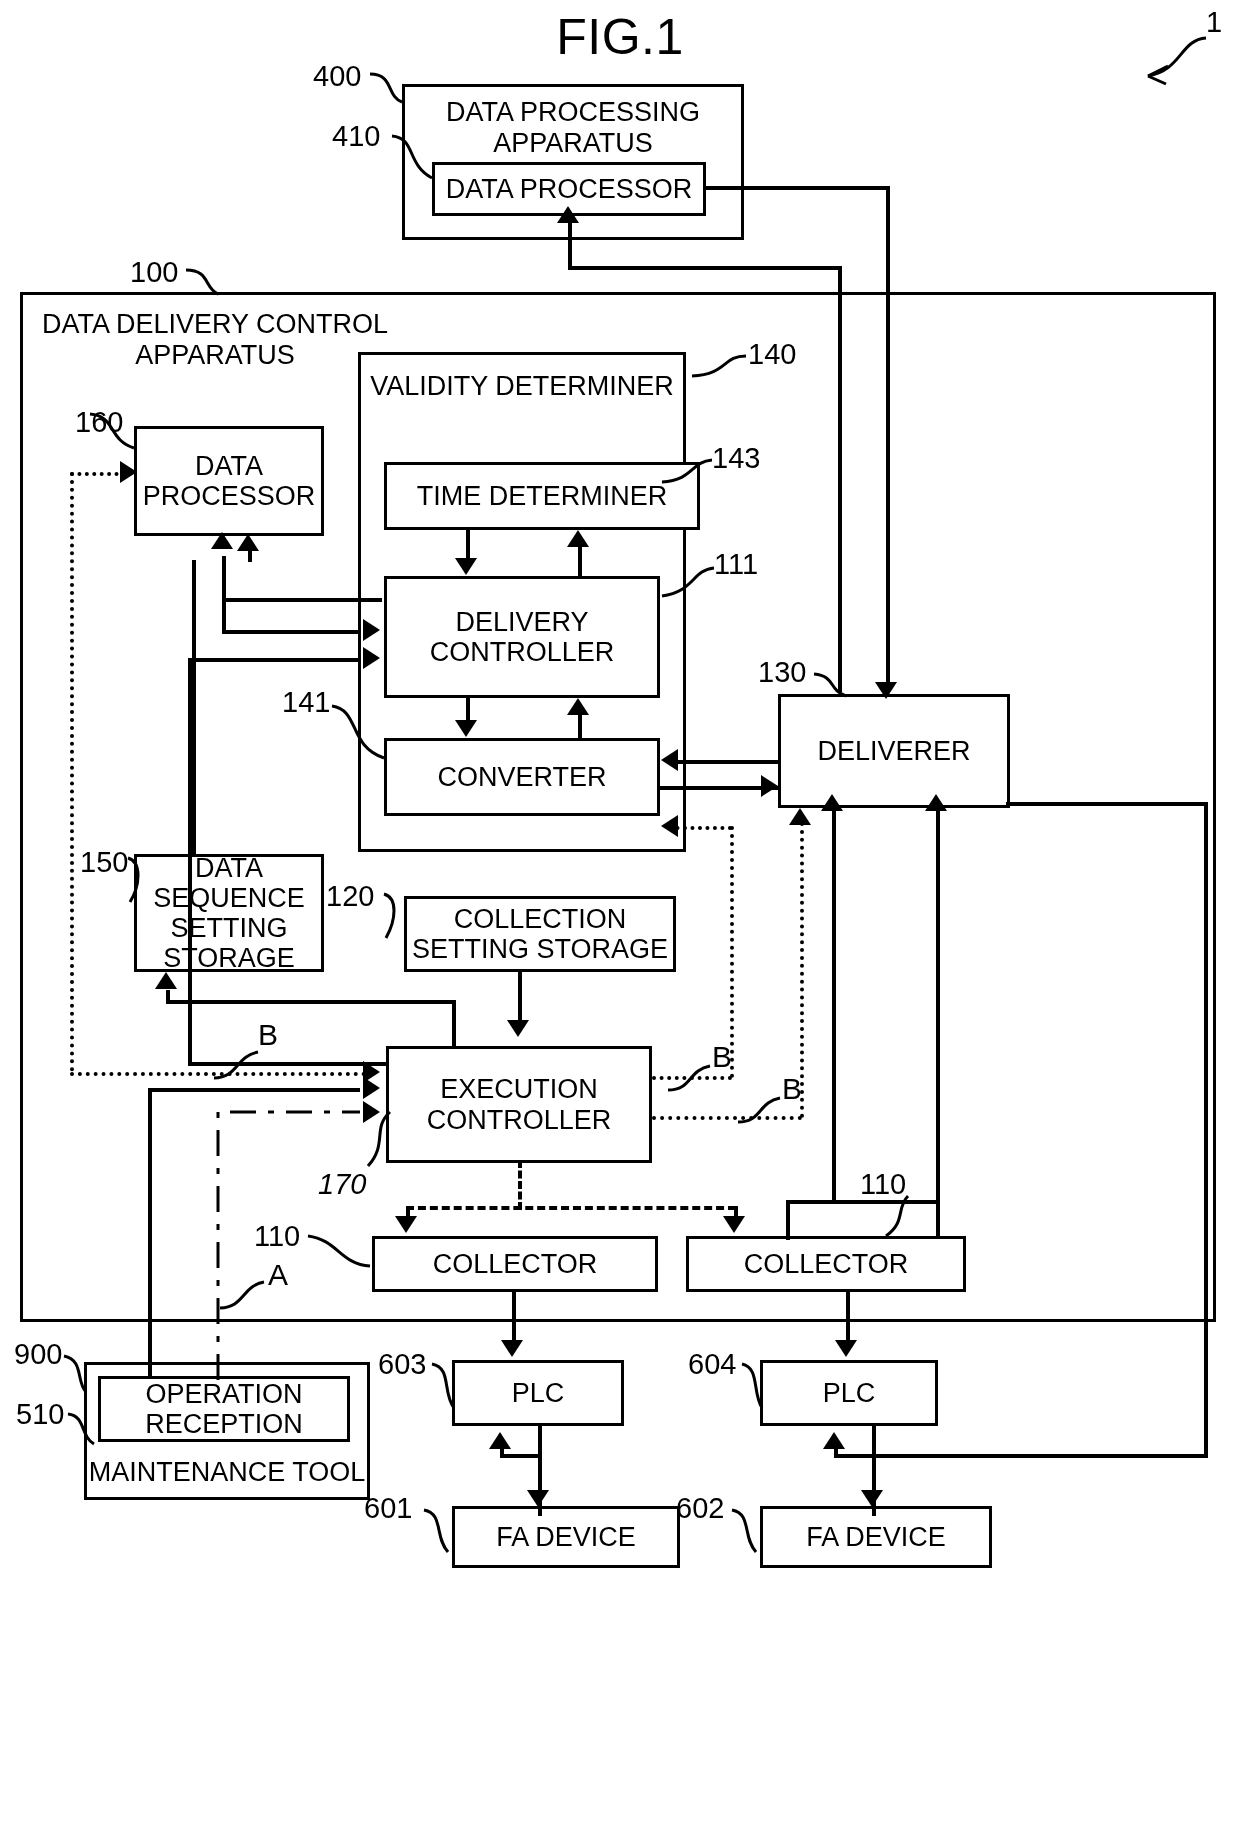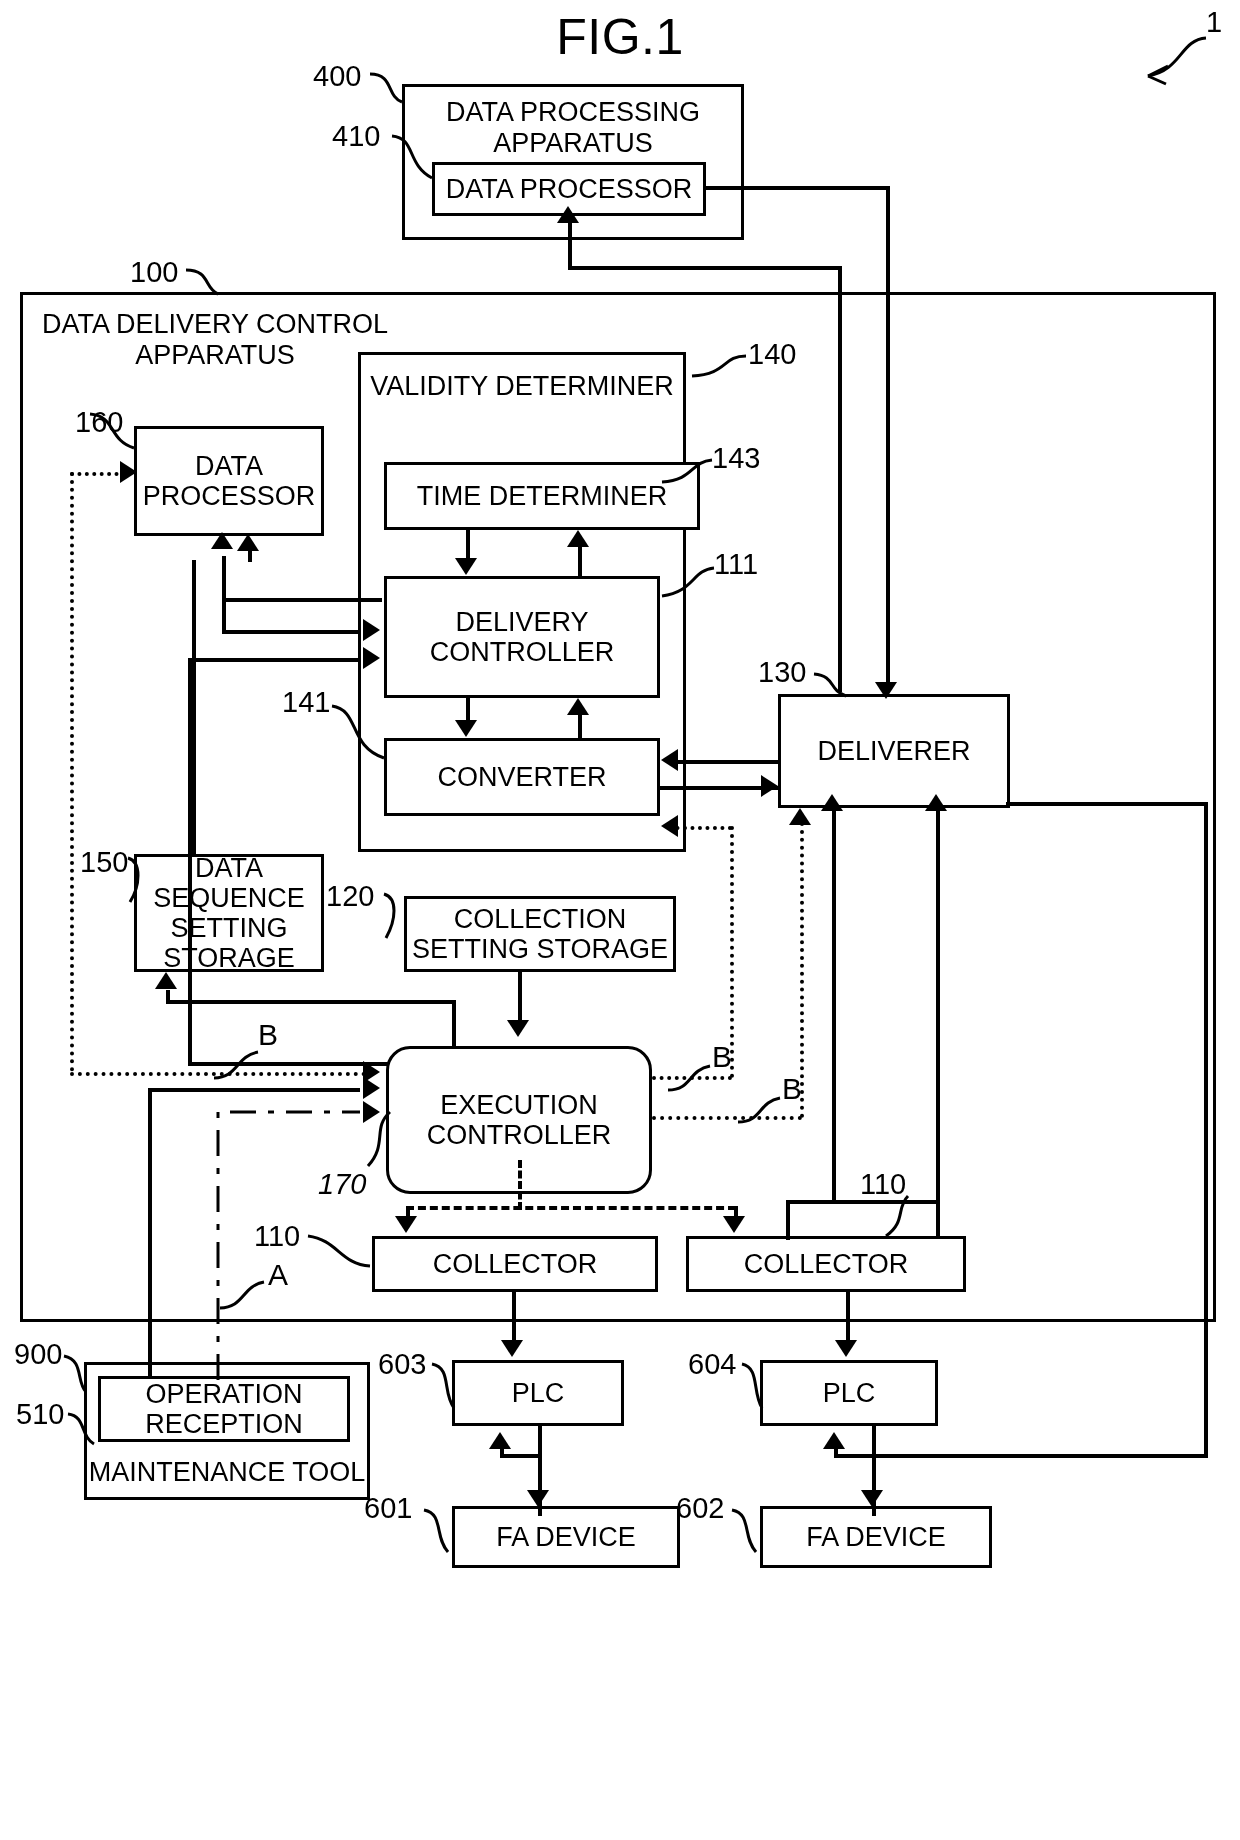--- a/index.html
+++ b/index.html
@@ -145,21 +145,21 @@
     <path d="M2 6 C 16 10, 14 34, 4 50"></path>
   </svg>
 
   <div class="box" style="left:384px;top:896px;width:272px;height:76px;font-size:27px;white-space:pre;margin-left:20px;">COLLECTION
 SETTING STORAGE</div>
   <div class="ref" style="left:326px;top:880px;">120</div>
   <svg class="curve" style="left:382px;top:890px;" width="22" height="56">
     <path d="M2 4 C 16 8, 14 30, 4 48"></path>
   </svg>
 
-  <div class="box" style="left:386px;top:1046px;width:266px;height:148px;font-size:27px;white-space:pre;border-radius:24px;">EXECUTION
+  <div class="box" style="left:386px;top:1046px;width:266px;height:117px;font-size:27px;white-space:pre;">EXECUTION
 CONTROLLER</div>
   <div class="ref" style="left:318px;top:1168px;font-style:italic;">170</div>
   <svg class="curve" style="left:364px;top:1110px;" width="44" height="62">
     <path d="M26 2 C 8 18, 24 34, 4 56"></path>
   </svg>
 
   <div class="box" style="left:372px;top:1236px;width:286px;height:56px;font-size:27px;">COLLECTOR</div>
   <div class="ref" style="left:254px;top:1220px;">110</div>
   <svg class="curve" style="left:306px;top:1232px;" width="70" height="40">
     <path d="M2 4 C 32 8, 34 32, 64 34"></path>

